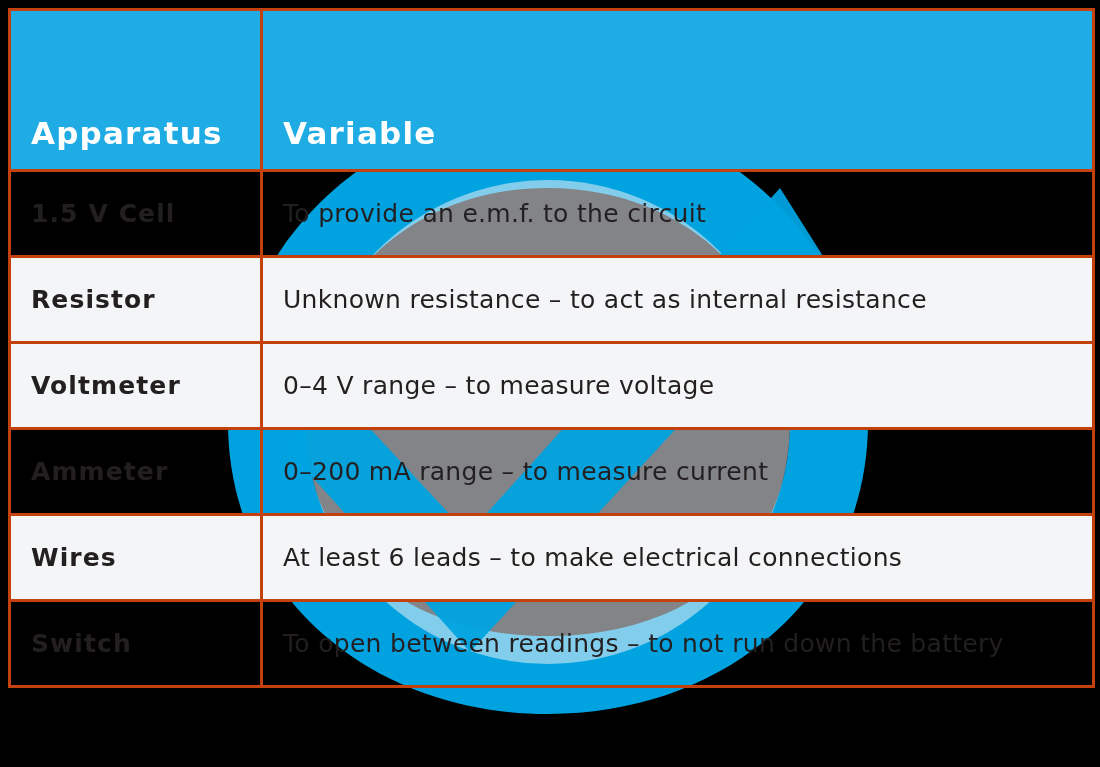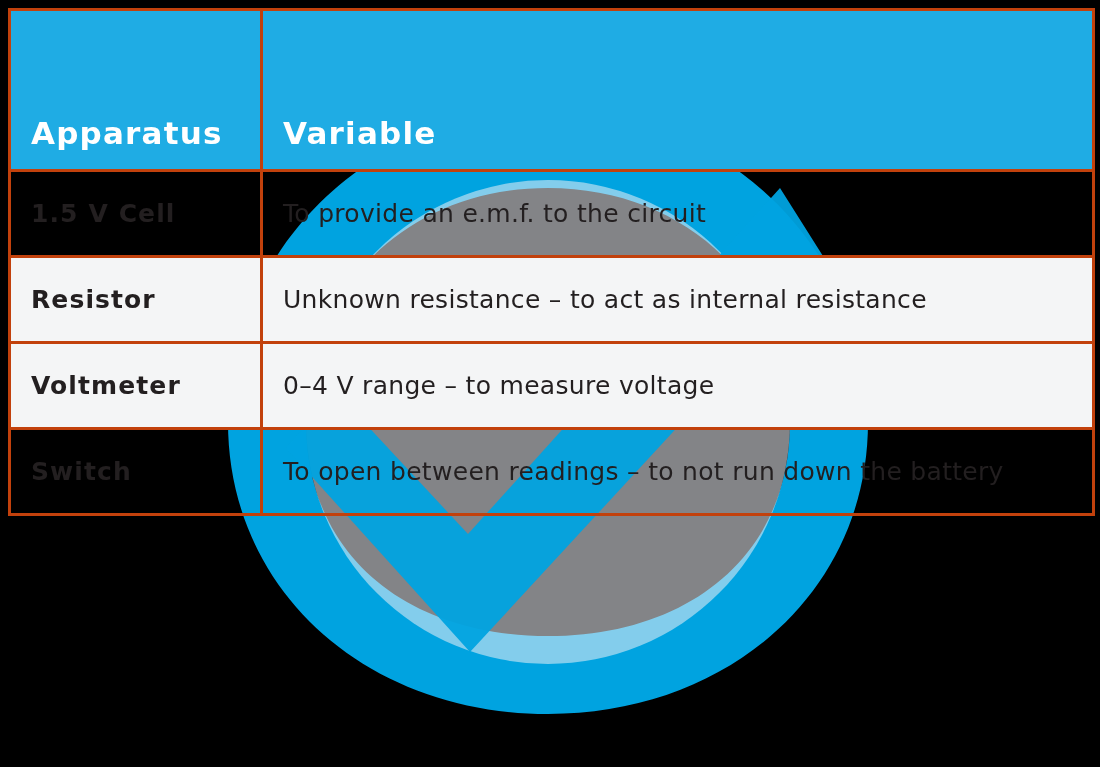--- a/index.html
+++ b/index.html
@@ -160,21 +160,29 @@
           <td class="col-apparatus">Resistor</td>
           <td class="col-purpose">Unknown resistance – to act as internal resistance</td>
         </tr>
 
 
         <tr class="row-light">
           <td class="col-apparatus">Voltmeter</td>
           <td class="col-purpose">0–4 V range – to measure voltage</td>
         </tr>
 
+        <tr class="row-dark">
+          <td class="col-apparatus">Ammeter</td>
+          <td class="col-purpose">0–200 mA range – to measure current</td>
+        </tr>
 
+        <tr class="row-light">
+          <td class="col-apparatus">Wires</td>
+          <td class="col-purpose">At least 6 leads – to make electrical connections</td>
+        </tr>
 
         <tr class="row-dark">
           <td class="col-apparatus">Switch</td>
           <td class="col-purpose">To open between readings – to not run down the battery</td>
         </tr>
 
       </tbody>
     </table>
   </div>
 </div>

